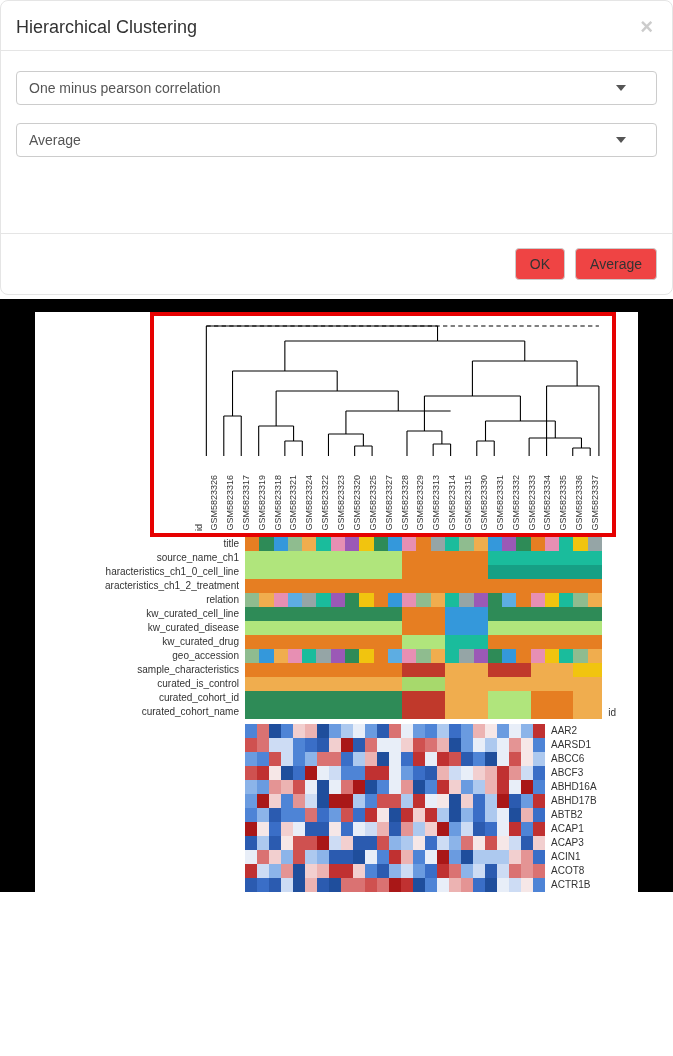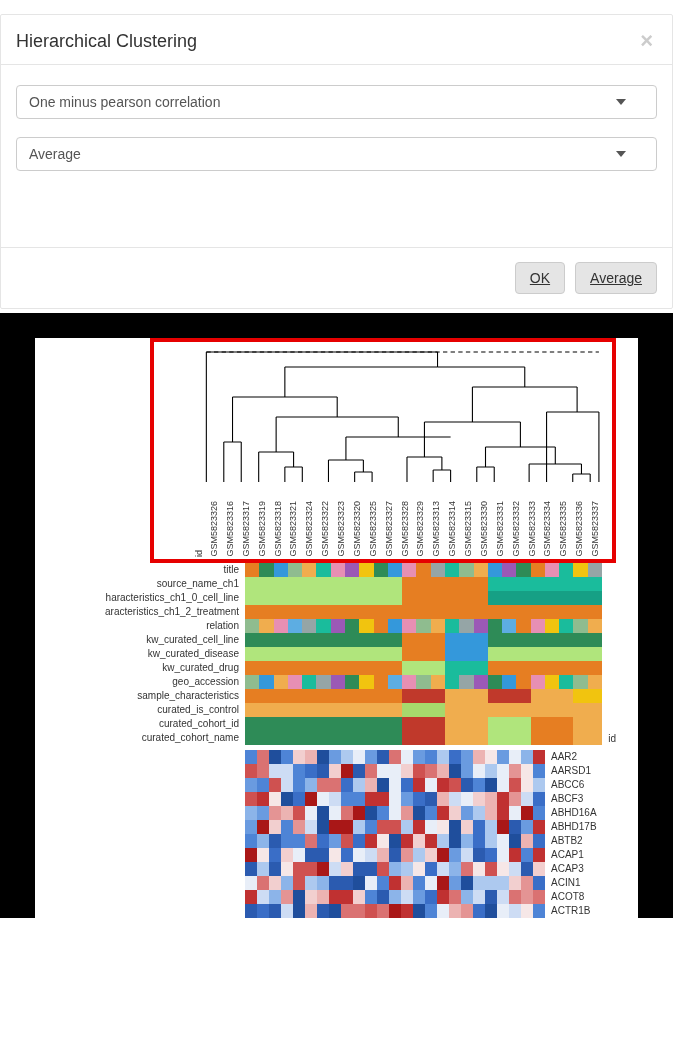--- a/index.html
+++ b/index.html
@@ -5,21 +5,21 @@
   * { box-sizing: border-box; }
   body {
     margin: 0;
     font-family: -apple-system, BlinkMacSystemFont, "Segoe UI", Helvetica, Arial, sans-serif;
     font-size: 14px;
     color: #333;
     background: #fff;
     width: 673px;
   }
   
-  .modal { background:#fff; border:1px solid #e5e5e5; border-radius:2px;margin-top:14px; }
+  .modal { background:#fff; border:1px solid #e5e5e5; border-radius:8px; }
   .modal-header {
     padding: 15px 15px 12px;
     border-bottom: 1px solid #e5e5e5;
     display:flex; justify-content:space-between; align-items:center;
   }
   .modal-title { font-size:18px; font-weight:500; color:#333; }
   .close-x {
     color:#ccc; font-size:22px; font-weight:700; line-height:1;
     cursor:pointer; padding:0 4px;
   }
@@ -44,25 +44,25 @@
     border-right:5px solid transparent;border-top:6px solid #555;
   }
   .select.disabled .chevron { border-top-color:#bbb; }
   .checkbox-row { margin-left:215px; display:flex; align-items:center; gap:8px; padding-top:4px;}
   .checkbox { width:14px; height:14px; border:1px solid #888; border-radius:2px; }
   .modal-footer {
     padding: 14px 15px; border-top:1px solid #e5e5e5;
     display:flex; justify-content:flex-end; gap:10px; margin-top:30px;
   }
   .btn {
-    border:1px solid #ccc; border-radius:4px; background:#e5e5e5;
-    padding:7px 14px; font-size:14px; color:#333; cursor:pointer;text-decoration:underline;
+    border:1px solid #ccc; border-radius:4px; background:#ef4444;
+    padding:7px 14px; font-size:14px; color:#333; cursor:pointer;
   }
   
-  .figure-wrap { background:#000; padding:25px 35px 0; margin-top:4px; }
+  .figure-wrap { background:#000; padding:13px 35px 0; margin-top:4px; }
   .panel { background:#fff; }
   .dendro-zone {
     position:relative; height:225px; border:4px solid #e60000; border-bottom-width:4px;
     margin-left:115px; margin-right:22px; overflow:hidden;
   }
   .dendro-svg { display:block; }
   .col-labels {
     position:absolute; left:0; right:0; bottom:2px;
     display:flex; padding-left:55px; padding-right:6px;
   }

